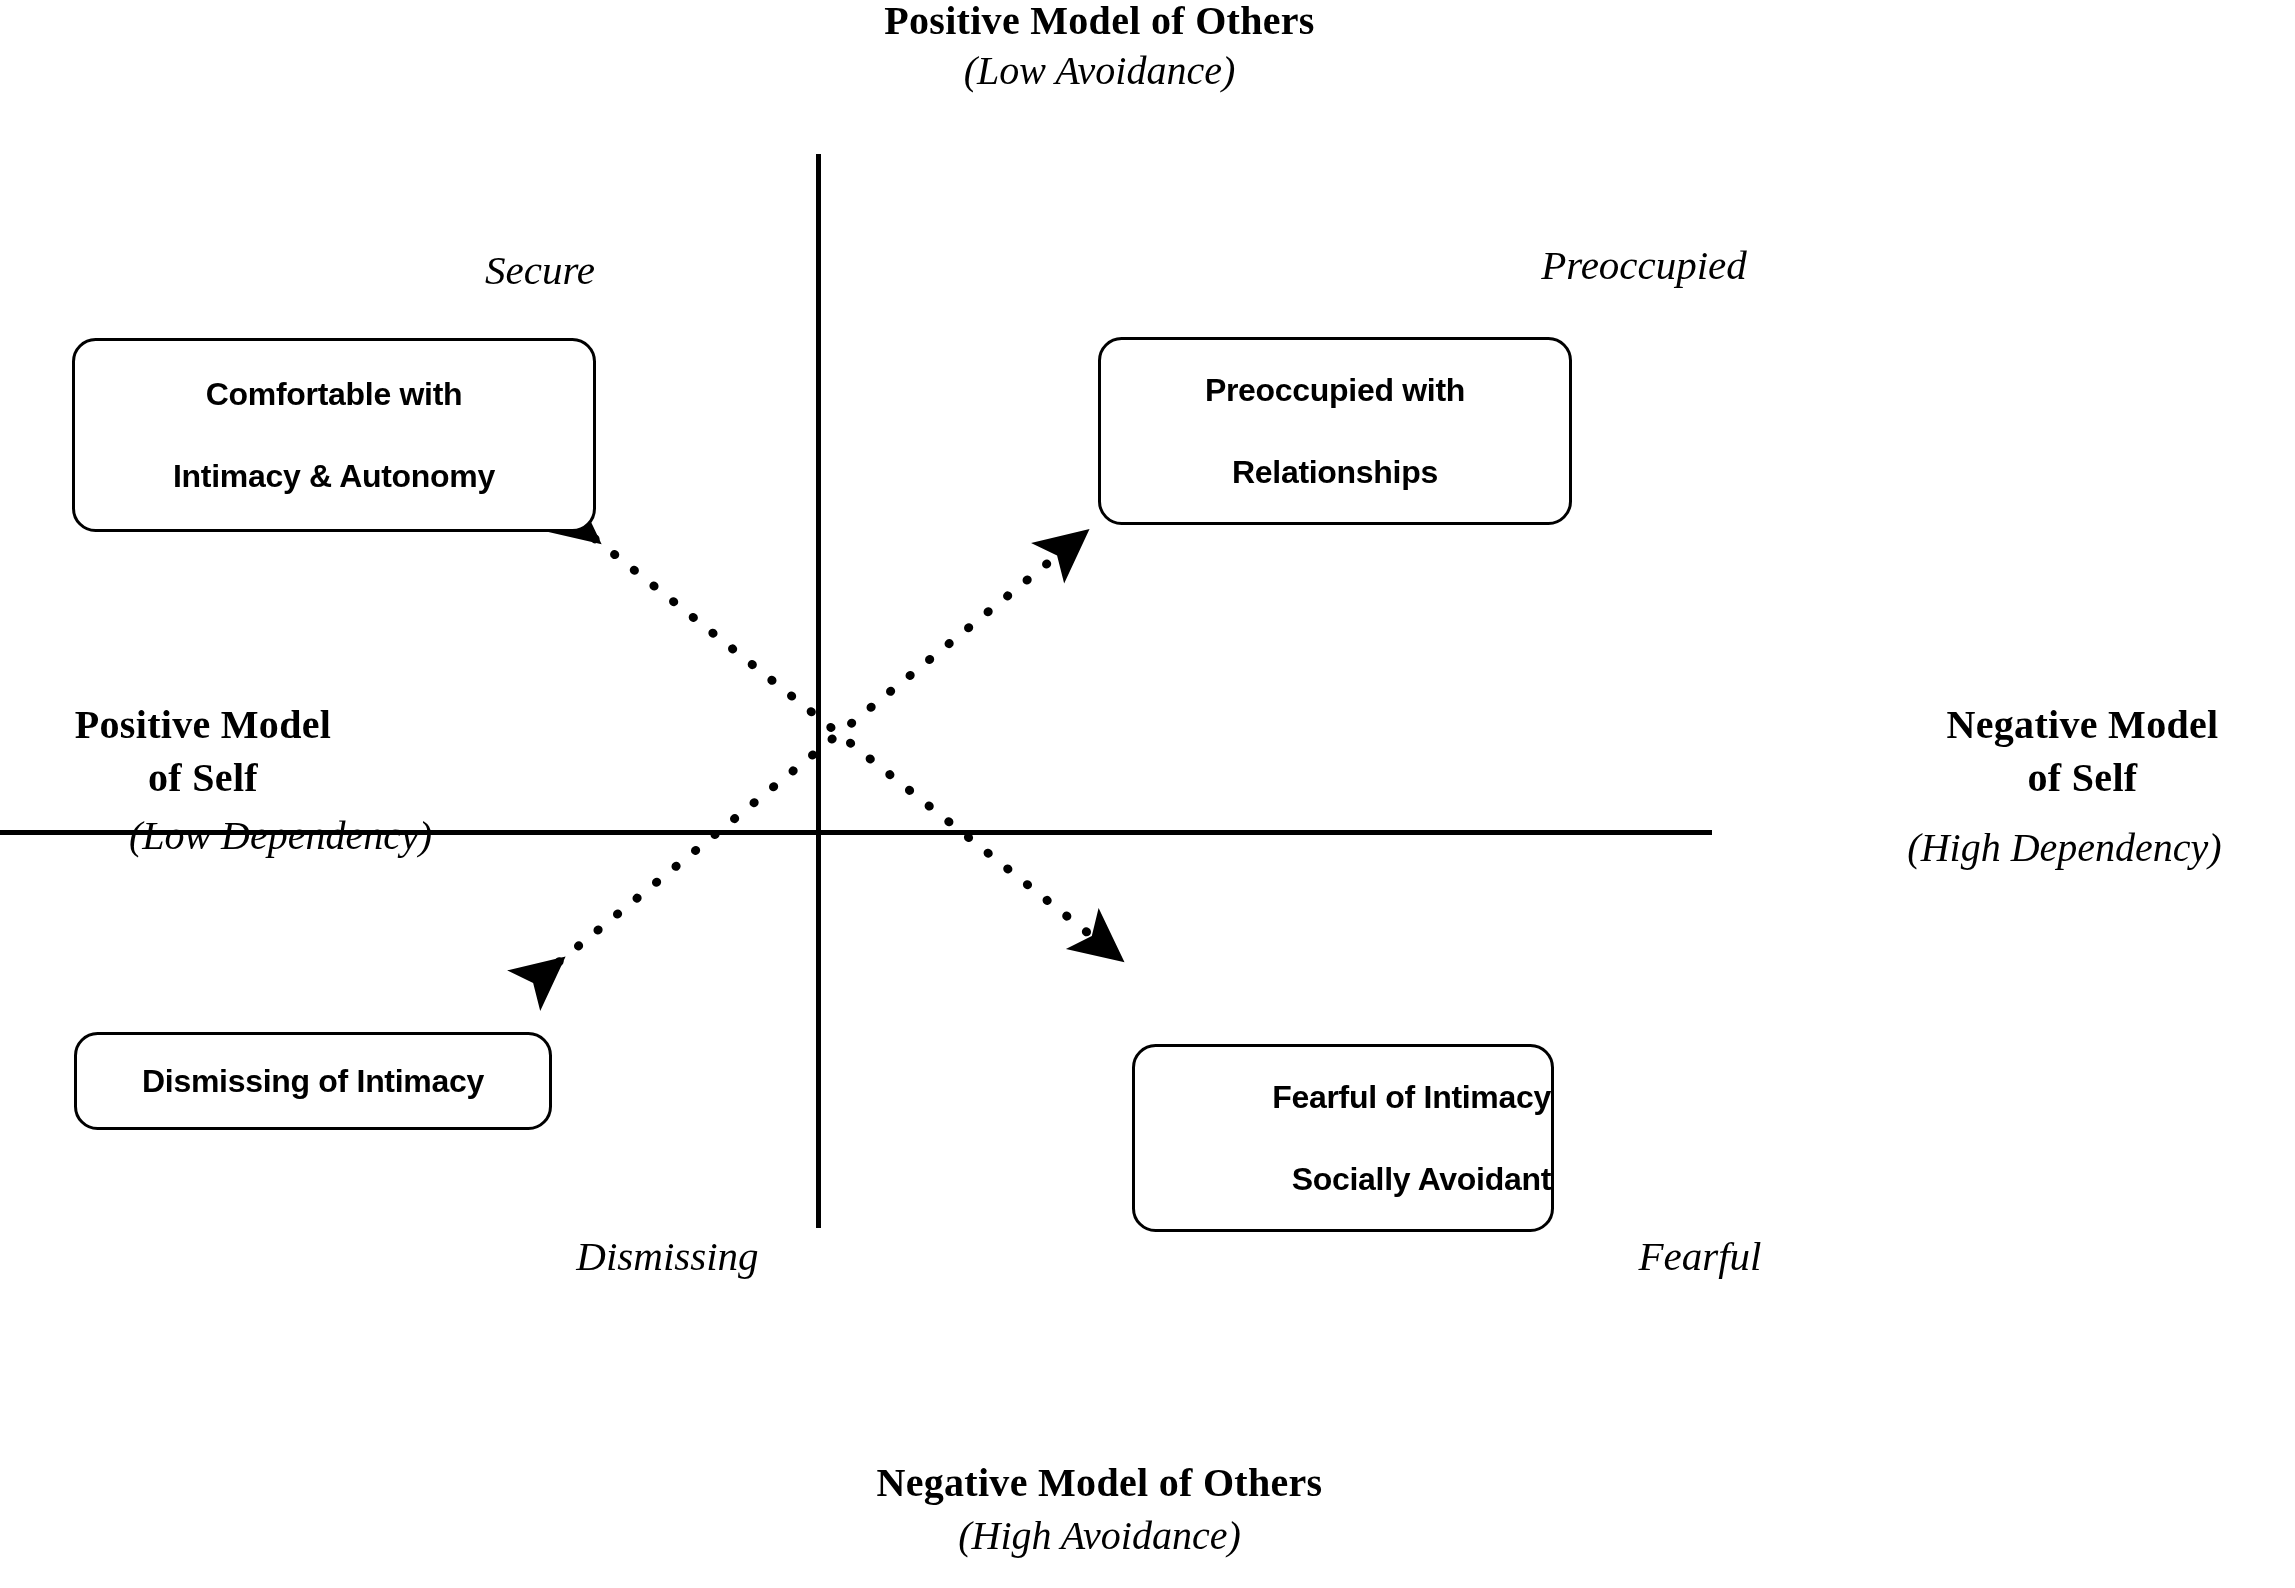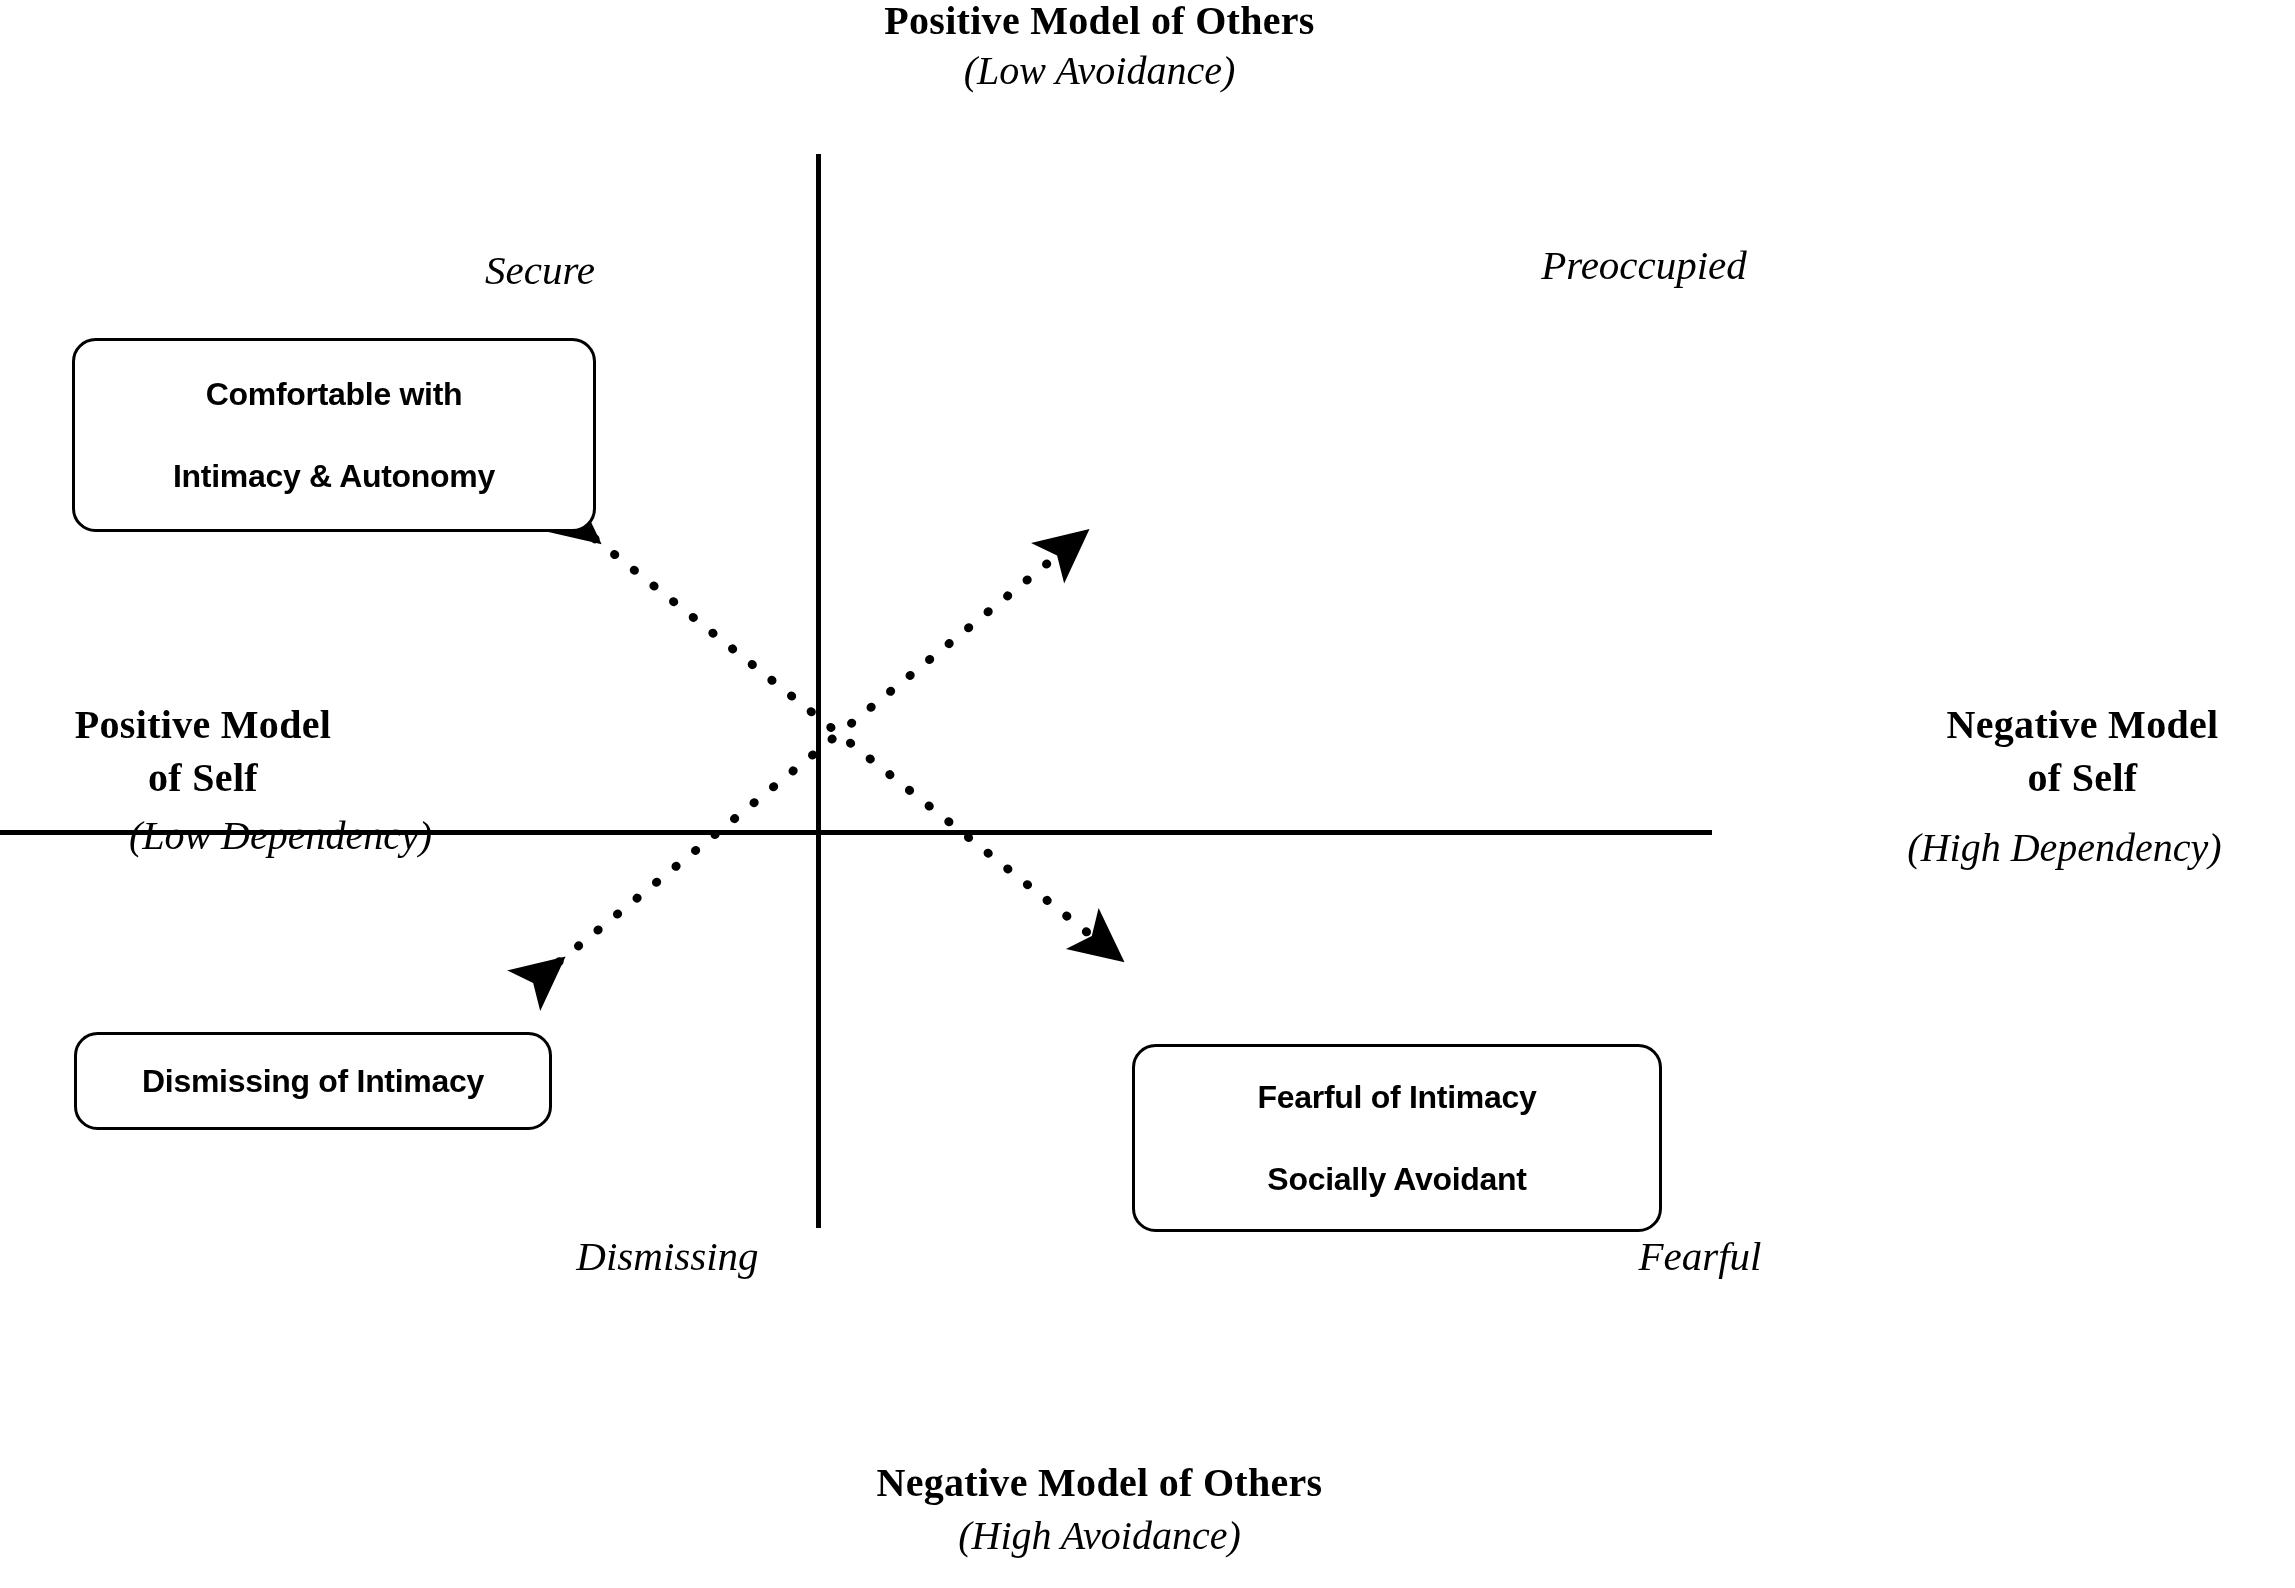--- a/index.html
+++ b/index.html
@@ -96,21 +96,21 @@
     line-height:37px;
     letter-spacing:-0.3px;
     white-space:nowrap;
     color:#000000;
   }
   .dbox span + span{}
 
   #box-secure{left:72px;top:338px;width:524px;height:194px;}
   #box-preoccupied{left:1098px;top:337px;width:474px;height:188px;}
   #box-dismissing{left:74px;top:1032px;width:478px;height:98px;}
-  #box-fearful{left:1132px;top:1044px;width:530px;height:188px;}
+  #box-fearful{left:1132px;top:1044px;width:422px;height:188px;align-items:flex-end;}
 </style>
 </head>
 <body>
 
 <div id="stage">
 
   <div class="axis" id="v-axis"></div>
   <div class="axis" id="h-axis"></div>
 
   <svg id="arrow-layer" viewBox="0 0 4468 3092" xmlns="http://www.w3.org/2000/svg">
@@ -146,20 +146,24 @@
   <div class="blk ctr quad-name" id="q-secure">Secure</div>
   <div class="blk ctr quad-name" id="q-preoccupied">Preoccupied</div>
   <div class="blk ctr quad-name" id="q-dismissing">Dismissing</div>
   <div class="blk ctr quad-name" id="q-fearful">Fearful</div>
 
   <div class="dbox" id="box-secure">
     <span>Comfortable with</span>
     <span>Intimacy &amp; Autonomy</span>
   </div>
 
+  <div class="dbox" id="box-preoccupied">
+    <span>Preoccupied with</span>
+    <span>Relationships</span>
+  </div>
 
   <div class="dbox" id="box-dismissing">
     <span>Dismissing of Intimacy</span>
   </div>
 
   <div class="dbox" id="box-fearful">
     <span>Fearful of Intimacy</span>
     <span>Socially Avoidant</span>
   </div>
 

